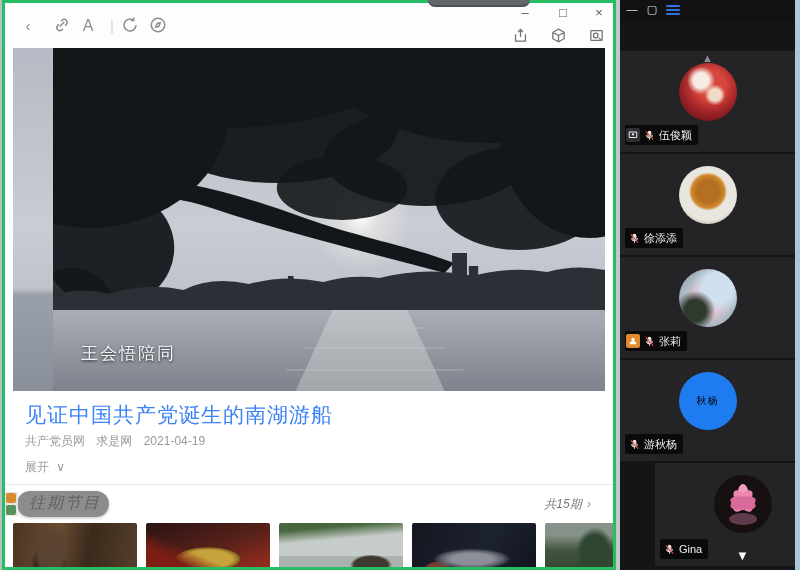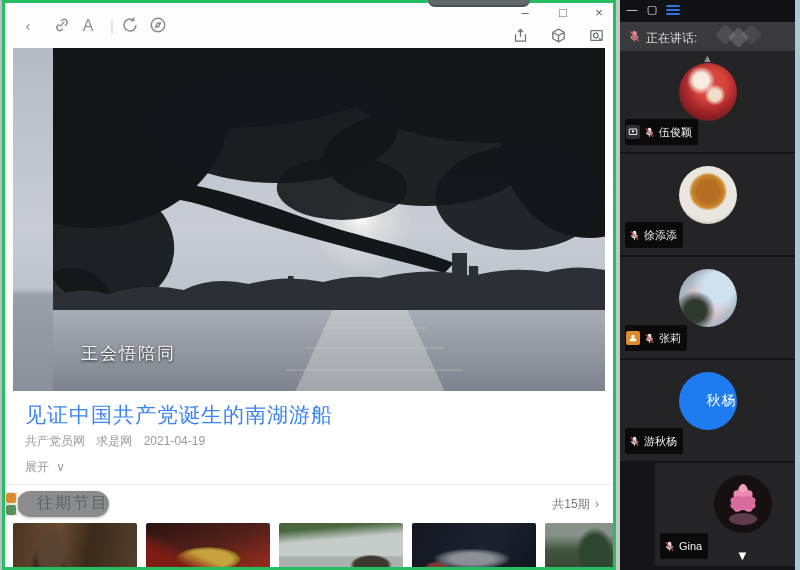--- a/index.html
+++ b/index.html
@@ -24,21 +24,21 @@
   .subtitle { position:absolute; left:68px; bottom:26px; color:#f2f3f5; font-size:17px; letter-spacing:2px;
     text-shadow:0 1px 3px rgba(0,0,0,.8); }
 
   
   .art-title { position:absolute; left:20px; top:398px; font-size:21px; color:#3b82f6; letter-spacing:1px;font-family:Liberation Mono, monospace; }
   .art-meta { position:absolute; left:20px; top:430px; font-size:12px; color:#9a9a9a; }
   .art-meta span { margin-right:8px; }
   .expand-row { position:absolute; left:20px; top:456px; font-size:12px; color:#999; }
   .divider { position:absolute; left:0; top:481px; width:608px; height:1px; background:#ececec; }
 
-  .section-row { position:absolute; left:12px; top:488px; width:596px; height:26px; }
+  .section-row { position:absolute; left:4px; top:488px; width:596px; height:26px;font-style:italic; }
   .section-title { position:absolute; left:20px; top:2px; font-size:16px; color:#3c3c3c; letter-spacing:2px; }
   .episodes-count { position:absolute; right:14px; top:5px; font-size:12px; color:#777; }
   .episodes-count .chev { color:#888; margin-left:2px; }
 
   
   .thumb { position:absolute; top:520px; width:124px; height:60px; border-radius:2px; overflow:hidden; }
   .thumb1 { left:8px;  background:
       radial-gradient(ellipse 30px 50px at 38px 30px, #5a4330 0 40%, transparent 60%),
       radial-gradient(ellipse 26px 40px at 36px 44px, #2b2018 0 50%, transparent 70%),
       linear-gradient(100deg,#4a3423 0%, #6b4c31 35%, #3a2a1c 60%, #55402a 100%); }
@@ -87,26 +87,26 @@
   .av-flowers { background:
       radial-gradient(circle at 38% 30%, #f6ece2 0 14%, transparent 26%),
       radial-gradient(circle at 62% 55%, #f0dcc8 0 12%, transparent 22%),
       radial-gradient(circle at 55% 38%, #d8453c 0 30%, #a5262a 55%, #641418 85%); }
   .av-blossom { background:
       radial-gradient(circle at 28% 72%, #2e3a2c 0 18%, transparent 34%),
       radial-gradient(circle at 68% 32%, #cfe0ef 0 26%, transparent 48%),
       radial-gradient(circle at 50% 55%, #e3c4d2 0 30%, #a8b8c4 60%, #7e8e9a 100%); }
   .av-soup { background:
       radial-gradient(circle at 50% 44%, #b56f22 0 26%, #d08a2e 38%, #e9e6df 44% 66%, #cfccc4 74%, #b8b5ad 100%); }
-  .av-blue { background:#1f7cf0; display:flex; align-items:center; justify-content:flex-end;
-      color:#ffffff; font-size:14px; letter-spacing:1px; }
+  .av-blue { background:#1f7cf0; display:flex; align-items:center; justify-content:center;
+      color:#000000; font-size:10px; letter-spacing:1px; }
   .av-lotus { background:#171011; }
   .av-lotus svg { display:block; width:100%; height:100%; }
 
-  .name-bar { position:absolute; left:5px; bottom:7px; height:26px; background:rgba(0,0,0,.72);
+  .name-bar { position:absolute; left:5px; bottom:7px; height:20px; background:rgba(0,0,0,.72);
       border-radius:2px; display:flex; align-items:center; padding:0 6px 0 4px; gap:4px; }
   .name-bar .nm { color:#f0f0f0; font-size:11px; white-space:nowrap; }
   .badge { width:14px; height:14px; border-radius:2px; flex:0 0 auto; display:flex; align-items:center; justify-content:center; }
   .badge-share { background:#2e2e33; margin-left:-3px; }
   .badge-host { background:#e08A2e; margin-left:-3px; }
   .scroll-up { position:absolute; left:50%; top:1px; transform:translateX(-50%); color:#8d8d90; font-size:11px; }
   .scroll-down { position:absolute; left:50%; bottom:3px; transform:translateX(-50%); color:#fdfdfd; font-size:13px; }
 
   .right-strip { position:absolute; left:795px; top:0; width:5px; height:570px; background:#a9c9d8; }
   .gap-strip { position:absolute; left:616px; top:0; width:4px; height:570px; background:#c2c8c6; }
@@ -249,35 +249,20 @@
   <div class="panel-header">
     <div class="ph-ic" style="left:4px;">—</div>
     <div class="ph-ic" style="left:24px;">▢</div>
     <div class="burger">
         <div></div>
         <div></div>
         <div></div>
       </div>
   </div>
 
-  <div class="speaking-row">
-    <svg style="position:absolute;left:8px;top:8px;" width="13" height="13" viewBox="0 0 24 24">
-      <g fill="none" stroke="#d89096" stroke-width="2.4">
-        <rect x="9" y="3" width="6" height="11" rx="3" fill="#d89096"></rect>
-        <path d="M6 11 a6 6 0 0 0 12 0 M12 17 v4"></path>
-        <line x1="4" y1="3" x2="20" y2="21" stroke="#c4555c"></line>
-      </g>
-    </svg>
-    <div class="speaking-label">正在讲话:</div>
-    <div class="ghost-logo">
-      <i class="g1"></i>
-        <i class="g2"></i>
-        <i class="g3"></i>
-    </div>
-  </div>
 
   <div class="tiles">
 
     <div class="tile">
       <div class="scroll-up">▲</div>
       <div class="avatar av-flowers"></div>
       <div class="name-bar">
         <span class="badge badge-share">
           <svg width="10" height="10" viewBox="0 0 24 24" fill="none" stroke="#e8e8e8" stroke-width="2.5">
             <rect x="3" y="5" width="18" height="13" rx="1.5"></rect>

